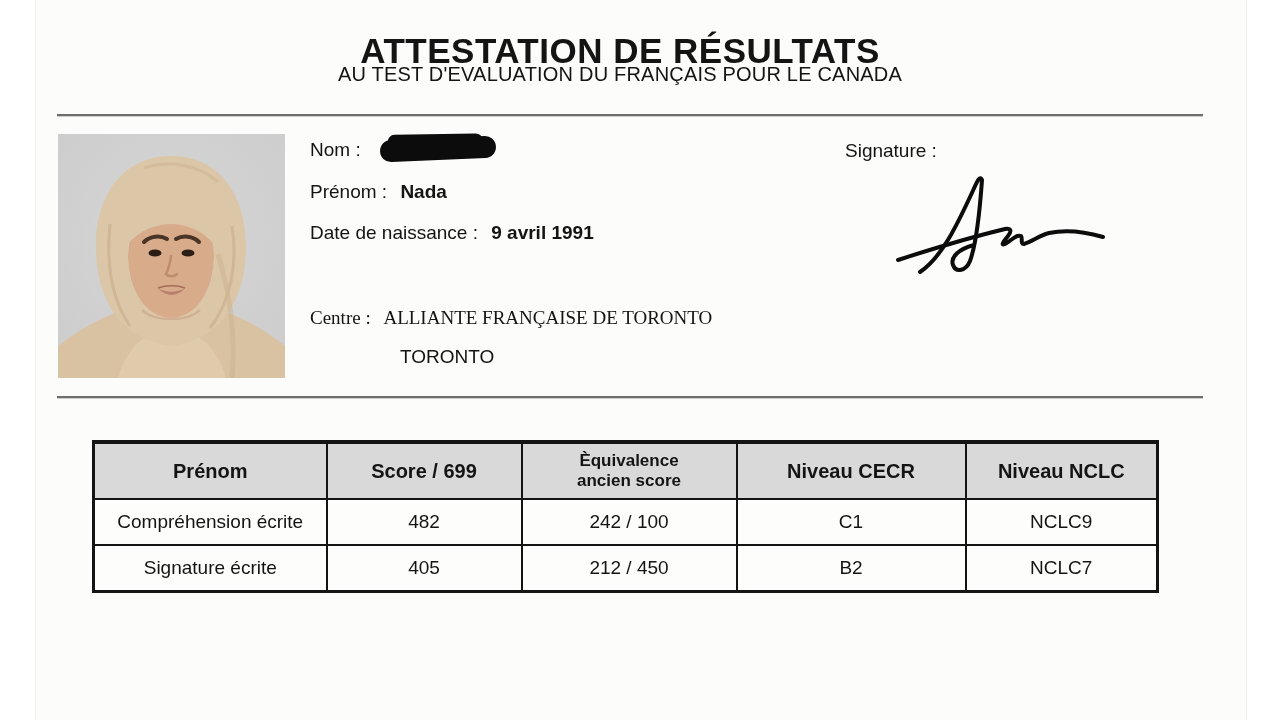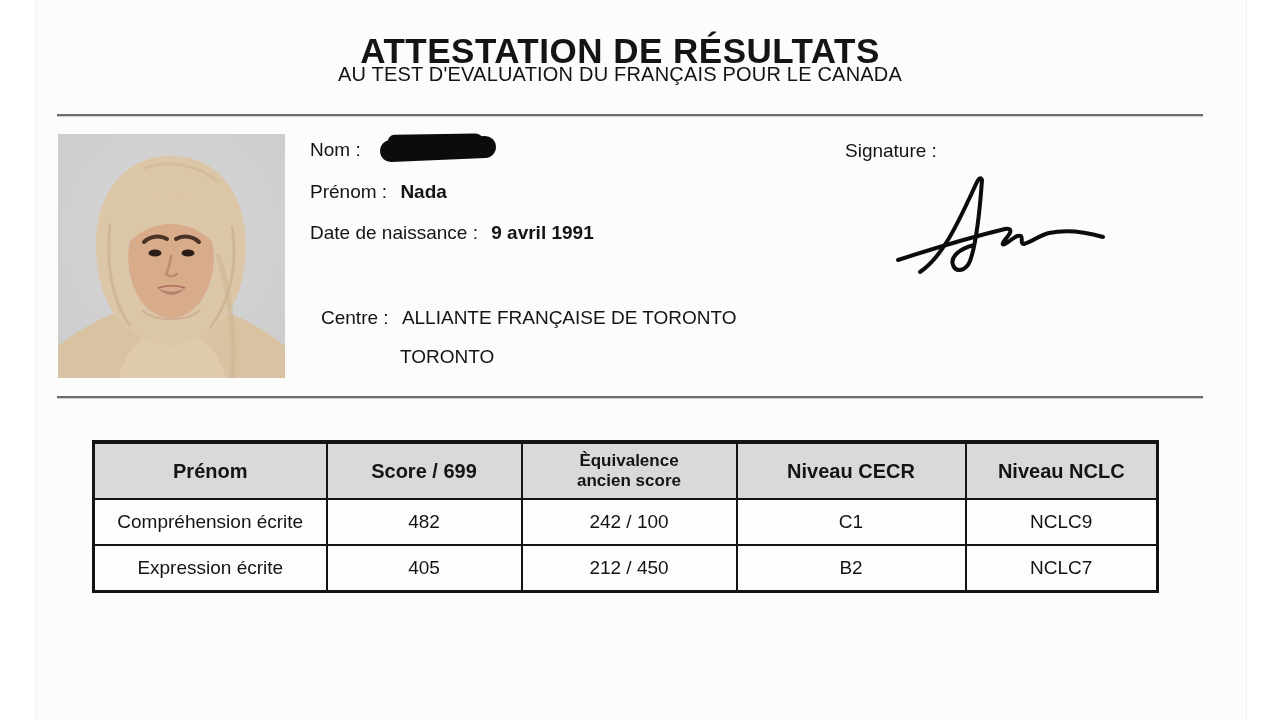--- a/index.html
+++ b/index.html
@@ -94,21 +94,21 @@
     <span class="redaction"></span>
   </div>
   <div class="info-line" style="left:310px;top:181px;">
     <span class="lbl">Prénom :</span>
     <span class="val">Nada</span>
   </div>
   <div class="info-line" style="left:310px;top:222px;">
     <span class="lbl">Date de naissance :</span>
     <span class="val">9 avril 1991</span>
   </div>
-  <div class="info-line" style="left:321px;top:307px;">
+  <div class="info-line" style="left:310px;top:307px;font-family:Liberation Serif, serif;">
     <span class="lbl">Centre :</span>
     <span class="val-reg">ALLIANTE FRANÇAISE DE TORONTO</span>
   </div>
   <div class="info-line" style="left:400px;top:346px;">
     <span class="val-reg" style="margin-left:0;">TORONTO</span>
   </div>
 
   <div class="sig-label">Signature :</div>
   <svg class="sig-svg" width="218" height="114" viewBox="0 0 218 114" xmlns="http://www.w3.org/2000/svg">
     <g fill="none" stroke="#0c0c0c" stroke-width="4" stroke-linecap="round">
@@ -141,21 +141,21 @@
     </thead>
     <tbody>
       <tr>
         <td class="c-epreuve">Compréhension écrite</td>
         <td class="c-score">482</td>
         <td class="c-equiv">242 / 100</td>
         <td class="c-cecr">C1</td>
         <td class="c-nclc">NCLC9</td>
       </tr>
       <tr>
-        <td class="c-epreuve">Expression écrite</td>
+        <td class="c-epreuve">Signature écrite</td>
         <td class="c-score">405</td>
         <td class="c-equiv">212 / 450</td>
         <td class="c-cecr">B2</td>
         <td class="c-nclc">NCLC7</td>
       </tr>
     </tbody>
   </table>
 </div>
 
 </body></html>

